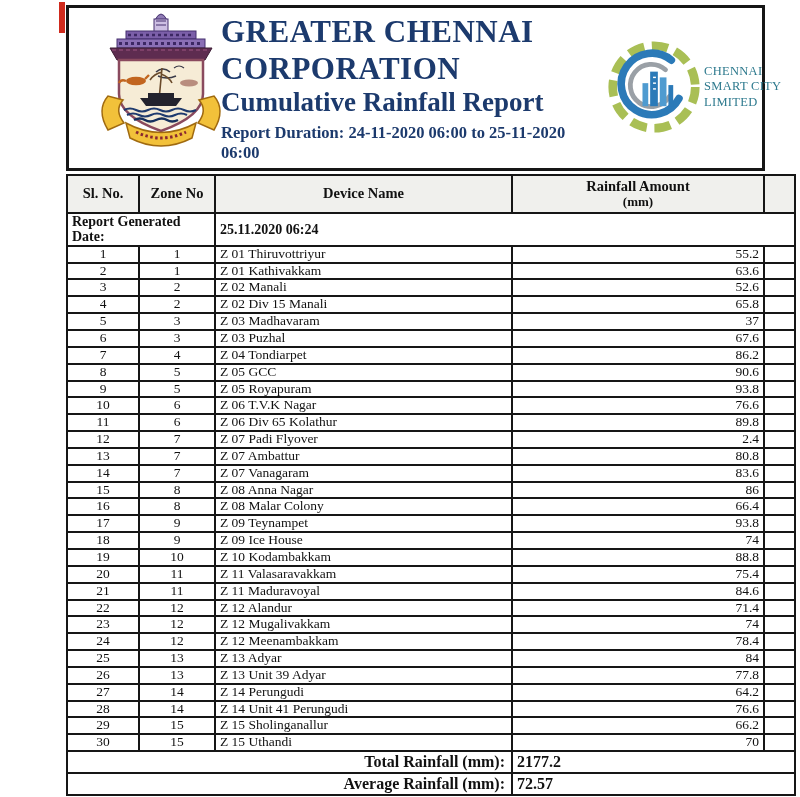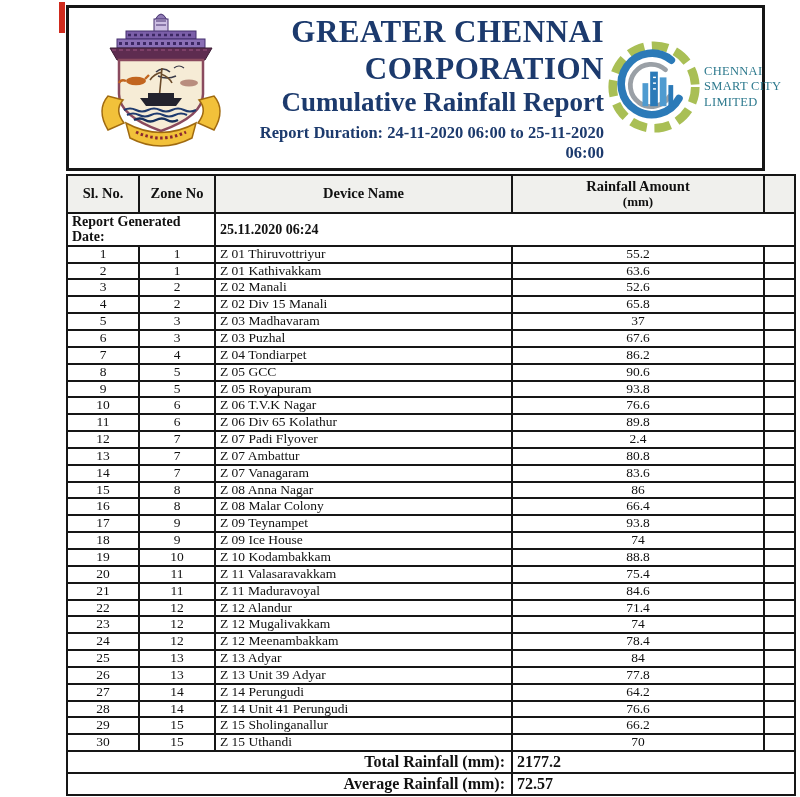--- a/index.html
+++ b/index.html
@@ -17,42 +17,42 @@
     border:3px solid #161616;background:#fff;
   }
   .emblem{position:absolute;left:16px;top:2px;width:152px;height:152px;}
   .smartcity{position:absolute;right:4px;top:24px;width:152px;height:110px;display:flex;align-items:center;}
   .smartcity svg{width:96px;height:96px;flex:0 0 auto;}
   .smartcity .sc-text{
     margin-left:2px;font-size:12.5px;line-height:1.25;font-weight:normal;
     color:#2e7a8e;letter-spacing:.3px;white-space:nowrap;
   }
   .titles{
-    position:absolute;left:182px;right:158px;top:6px;text-align:right;color:#1c3a6d;
+    position:absolute;left:152px;right:158px;top:6px;text-align:left;color:#1c3a6d;
   }
   .titles .org{font-size:31px;font-weight:bold;line-height:1.18;letter-spacing:.5px;}
   .titles .report-title{font-size:27px;font-weight:bold;}
   .titles .duration{font-size:16.5px;font-weight:bold;margin-top:5px;}
 
   
   .table-wrap{position:absolute;left:66px;top:174px;width:728px;}
   table{border-collapse:collapse;width:728px;table-layout:fixed;}
   td,th{border:2px solid #161616;padding:0 4px;font-size:13.5px;line-height:1.1;overflow:hidden;}
   tr.gen-row td{height:15px;font-size:14px;}
   tr.gen-row .gen-label{font-weight:bold;margin-top:24px;}
   tr.gen-row .gen-value{font-weight:bold;}
   thead th{
     background:#f0f0ed;font-weight:bold;font-size:14.5px;height:36px;
     text-align:center;vertical-align:middle;
   }
   thead th .sub{font-size:13px;font-weight:bold;}
   tbody td{height:13.2px;}
   .c-center{text-align:center;}
   .c-left{text-align:left;}
-  .c-right{text-align:center;border-radius:7px;}
+  .c-right{text-align:right;border-radius:7px;}
   tr.sum-row td{height:20px;font-size:16px;font-weight:bold;}
   tr.sum-row .sum-label{text-align:right;padding-right:6px;margin-top:24px;}
   tr.sum-row .sum-value{text-align:left;}
 </style>
 </head>
 <body>
 
 <div class="scan-mark"></div>
 
 <div class="header-box">

